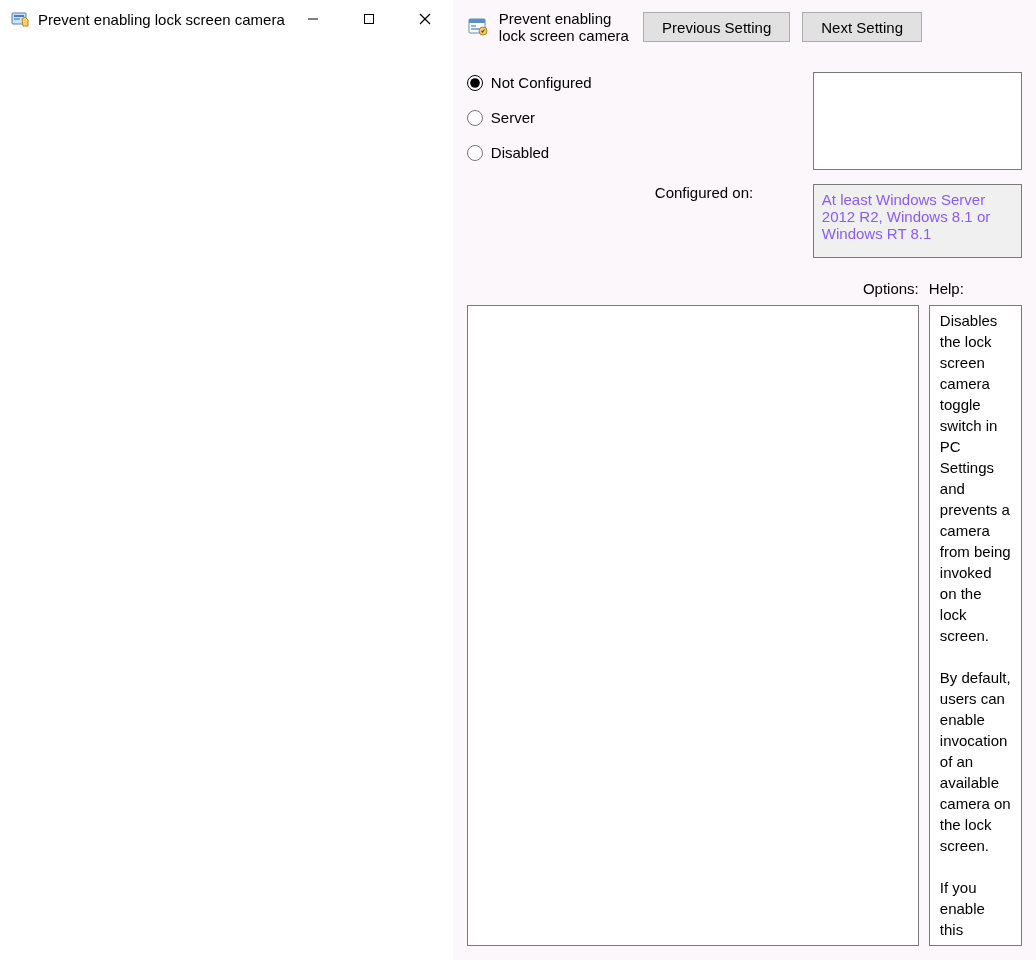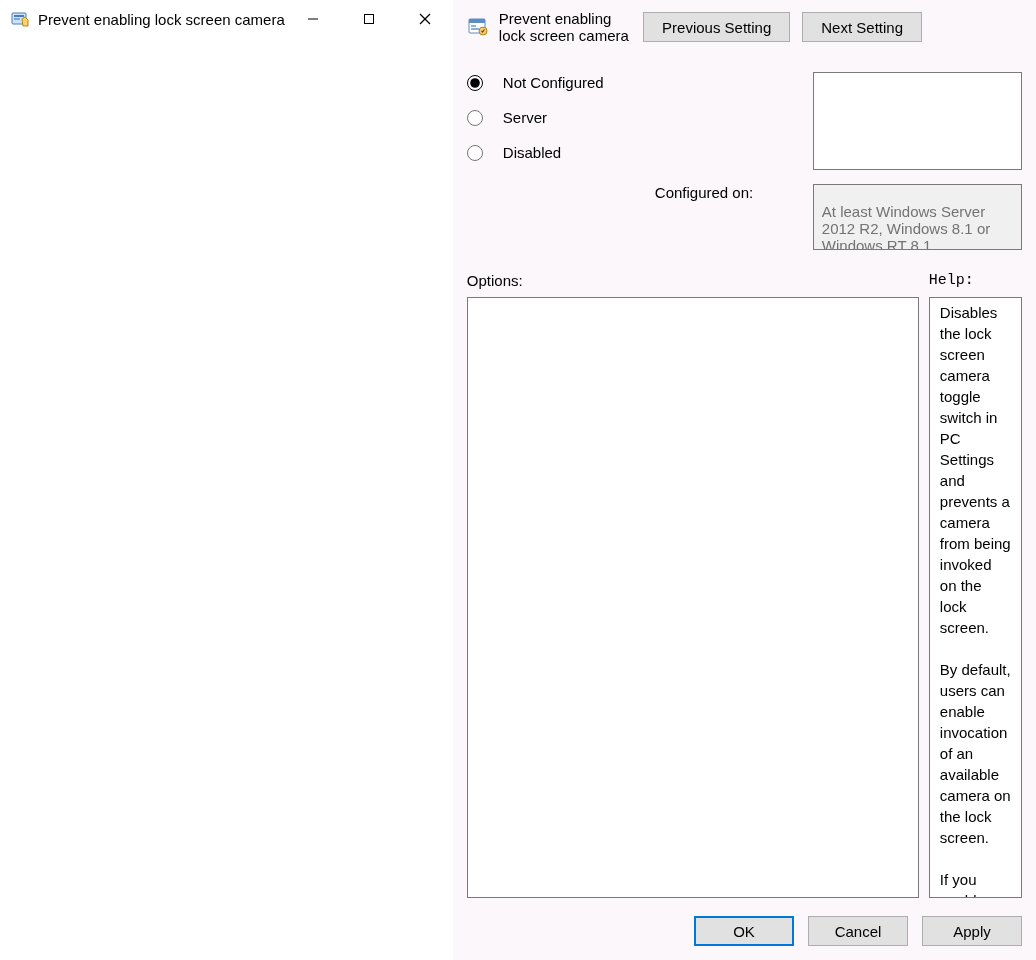--- a/index.html
+++ b/index.html
@@ -91,21 +91,21 @@
     margin-top: 20px;
     margin-bottom: 16px;
   }
   .radio-col {
     grid-column: 1;
     grid-row: 1 / span 2;
     display: flex; flex-direction: column; gap: 18px;
     padding-top: 2px;
   }
   .radio-item {
-    display: flex; align-items: center; gap: 18px;
+    display: flex; align-items: center; gap: 6px;
     cursor: default;
   }
   .radio-item input[type=radio] {
     width: 16px; height: 16px; margin: 0 2px 0 0;
     accent-color: #000;
   }
   .lbl-comment {
     grid-column: 2; grid-row: 1;
   }
   .comment-box {
@@ -117,37 +117,37 @@
     padding: 4px 6px;
     overflow-y: scroll;
     background: #fff;
   }
   .lbl-supported {
     grid-column: 2; grid-row: 2;
     padding-top: 8px;
   }
   .supported-box {
     grid-column: 3; grid-row: 2;
-    height: 66px;
+    height: 74px;
     border: 1px solid #7a7a7a;
     background: #f0f0f0;
-    padding: 18px 8px;
+    padding: 6px 8px;
     overflow-y: scroll;
-    color: #737373;
+    color: #8b5cf6;
     margin-top: 8px;
   }
 
   .labels-row {
     display: flex;
     gap: 10px;
     margin-top: 6px;
     margin-bottom: 8px;
   }
-  .labels-row .options-lbl { width: 452px; }
-  .labels-row .help-lbl { flex: 1; font-family: Liberation Mono, monospace; }
+  .labels-row .options-lbl { width: 452px; text-align: right; }
+  .labels-row .help-lbl { flex: 1; }
 
   .panes {
     flex: 1;
     display: flex;
     gap: 10px;
     min-height: 0;
   }
   .options-pane {
     width: 452px;
     border: 1px solid #7a7a7a;
@@ -278,20 +278,15 @@
 
     <div class="panes">
       <div class="options-pane"></div>
       <div class="help-pane">Disables the lock screen camera toggle switch in PC Settings and prevents a camera from being invoked on the lock screen.
 
 By default, users can enable invocation of an available camera on the lock screen.
 
 If you enable this setting, users will no longer be able to enable or disable lock screen camera access in PC Settings, and the camera cannot be invoked on the lock screen.</div>
     </div>
 
-    <div class="footer">
-      <button class="btn primary">OK</button>
-      <button class="btn">Cancel</button>
-      <button class="btn">Apply</button>
-    </div>
 
   </div>
 </div>
 
 </body></html>

